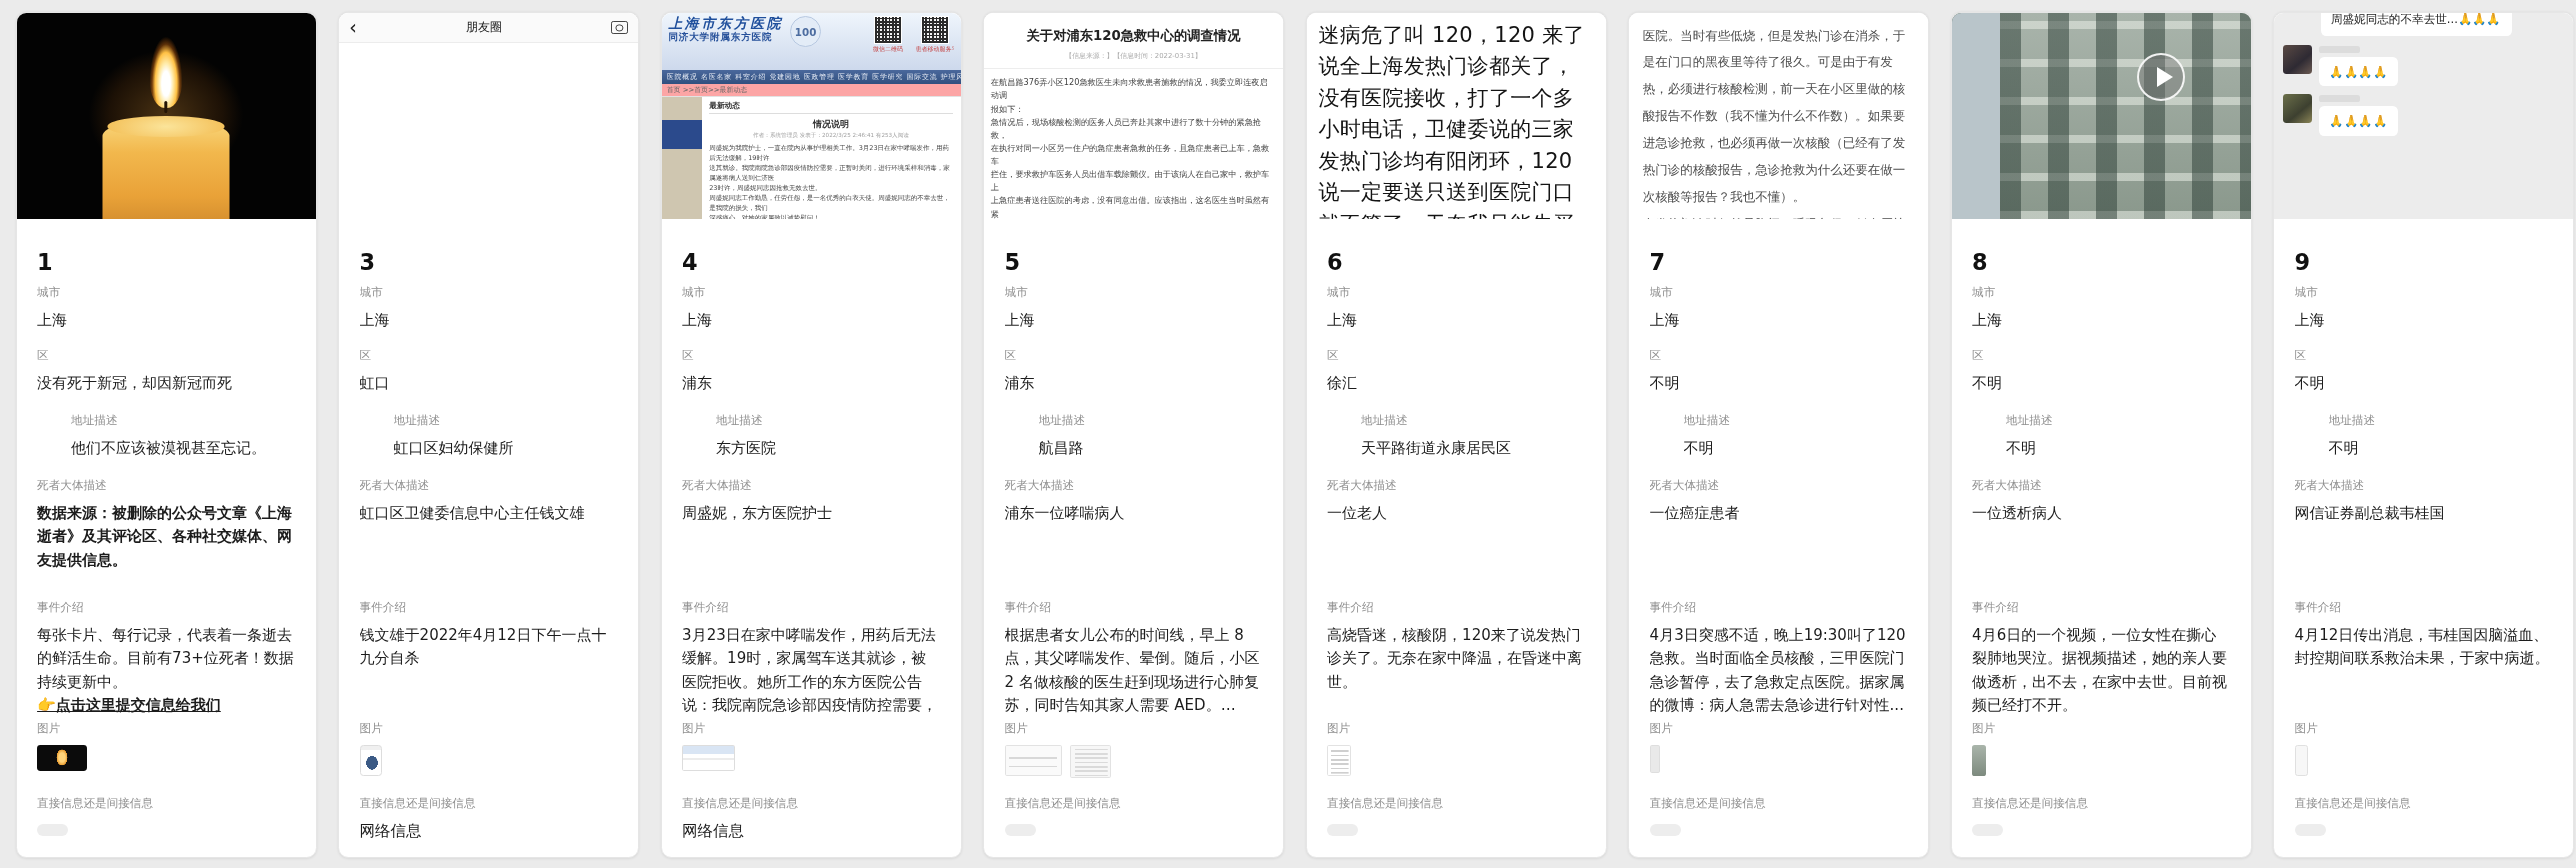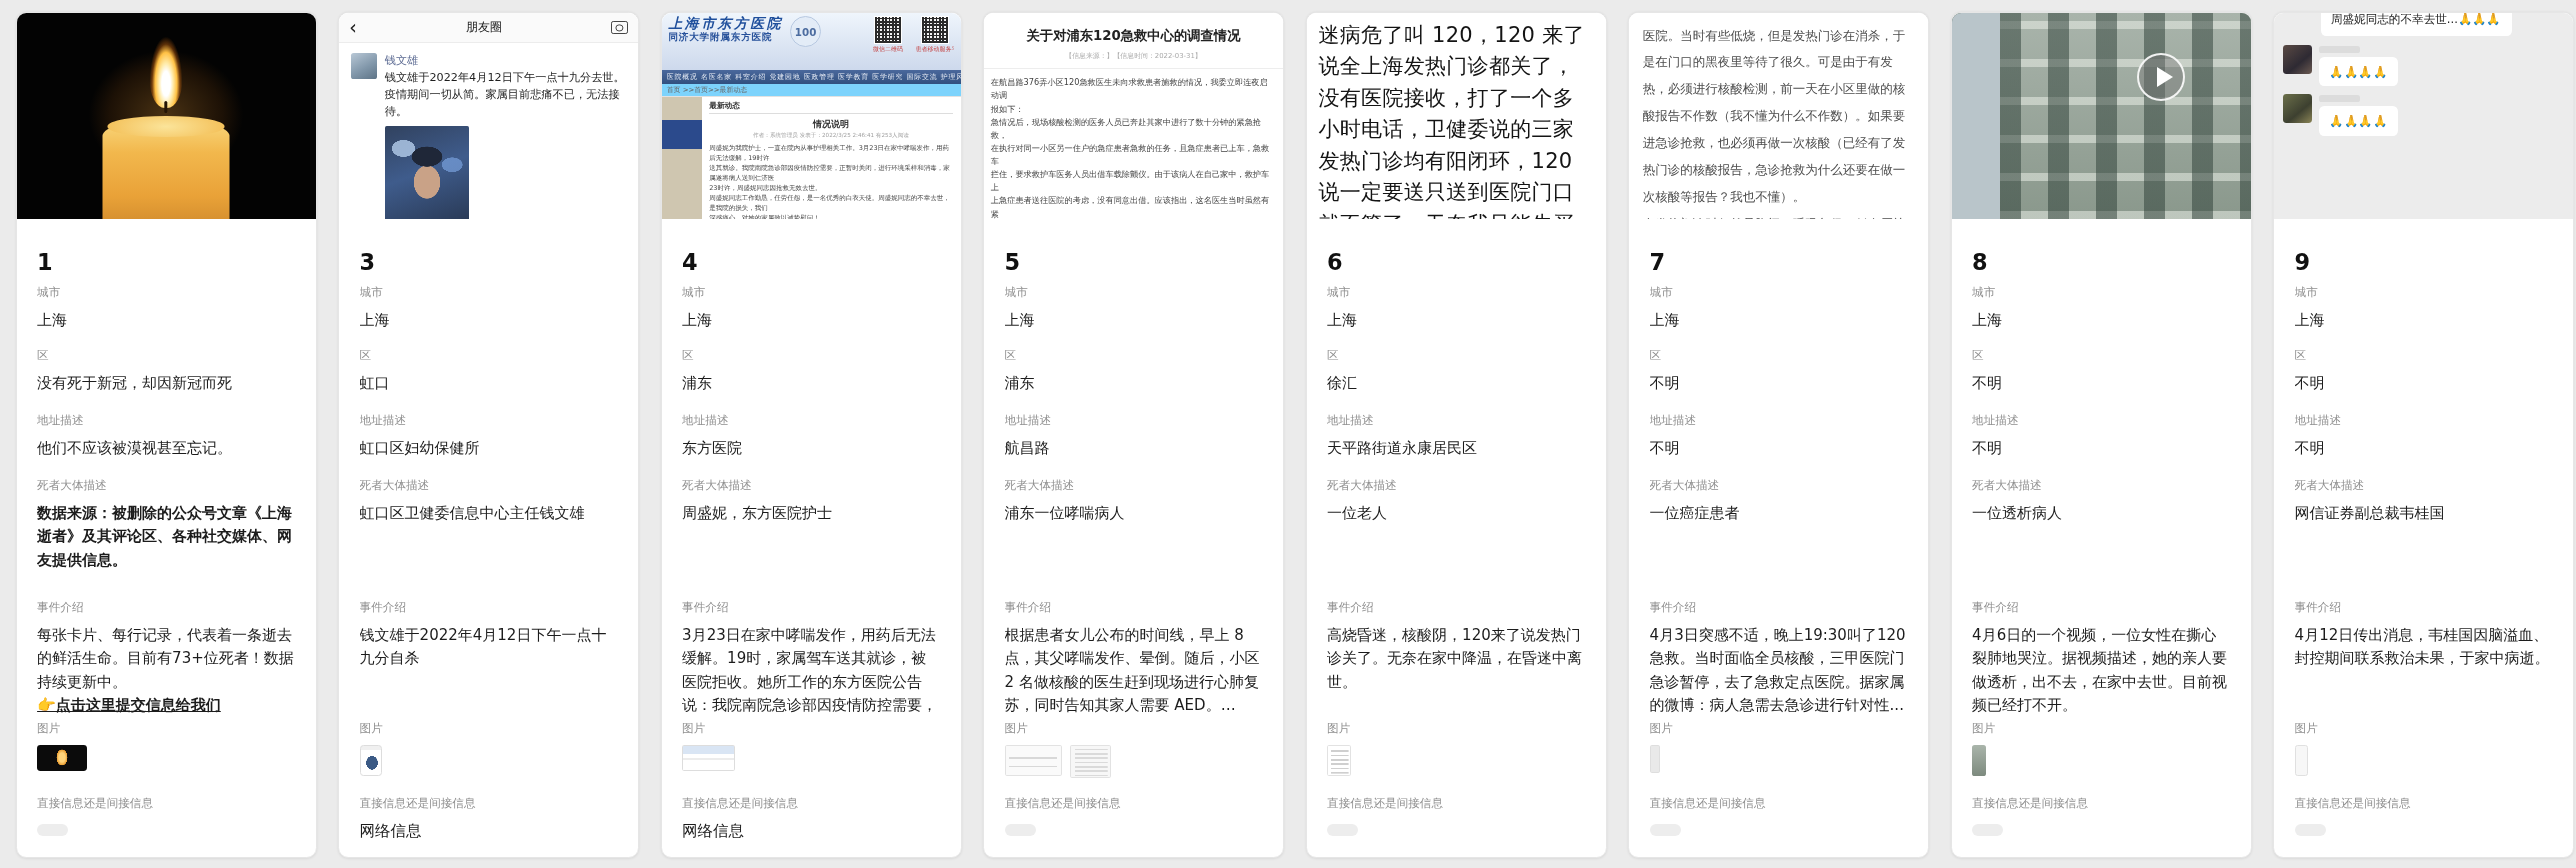--- a/index.html
+++ b/index.html
@@ -61,21 +61,21 @@
   .w-logo{line-height:1.15;}
   .w-logo-l1{font-size:13.8px;font-weight:700;color:#1f4f9c;letter-spacing:2.6px;font-style:italic;}
   .w-logo-l2{font-size:9.5px;font-weight:700;color:#27519a;letter-spacing:0.9px;}
   .w-badge{flex:none;width:29px;height:29px;border-radius:50%;background:#e3ecf7;border:1.7px solid #b7c8e0;color:#4d6da0;font-weight:700;font-size:10.3px;display:grid;place-items:center;}
   .w-qrs{margin-left:auto;display:flex;gap:8.6px;}
   .w-qr{width:38px;}
   .w-qr .sq{width:26px;height:26px;margin:0 auto;border:1.7px solid #fff;
     background-image:repeating-linear-gradient(0deg,#2a2a2a 0 1.7px,rgba(0,0,0,0) 1.7px 3.4px),repeating-linear-gradient(90deg,#2a2a2a 0 1.7px,#f2f2f2 1.7px 3.4px);}
   .w-qr .cap{font-size:6px;color:#c23c3c;text-align:center;margin-top:0.9px;white-space:nowrap;overflow:hidden;}
   .w-nav{height:14.6px;background:linear-gradient(180deg,#4a689c,#31507f);color:#e9eef7;font-size:6.9px;display:flex;align-items:center;padding:0 5.2px;white-space:nowrap;overflow:hidden;letter-spacing:0.9px;}
-  .w-crumb{height:12px;background:#7dd3fc;border-bottom:0.9px solid #e2e2e2;font-size:6.9px;color:#666;display:flex;align-items:center;padding:0 5.2px;}
+  .w-crumb{height:12px;background:#fca5a5;border-bottom:0.9px solid #e2e2e2;font-size:6.9px;color:#666;display:flex;align-items:center;padding:0 5.2px;}
   .w-main{display:flex;height:130px;}
   .w-side{flex:none;width:40px;background:#cfc6b0;}
   .w-side::after{content:'';display:block;height:29px;margin-top:22.4px;background:#2b4a8c;}
   .w-content{flex:1;background:#fff;padding:3.4px 7.7px 0 7.7px;min-width:0;}
   .w-sec{font-size:7.7px;font-weight:700;color:#333;border-bottom:0.9px solid #ddd;padding-bottom:2.6px;margin-bottom:3.4px;}
   .w-doctitle{text-align:center;font-size:9px;font-weight:700;color:#333;margin:2.6px 0 0.9px;}
   .w-docmeta{text-align:center;font-size:5.6px;color:#a0a0a0;margin-bottom:3.4px;}
   .w-doctext{font-size:6.5px;color:#454545;line-height:1.55;white-space:pre-line;}
 
   
@@ -115,21 +115,21 @@
   .c-row.alt .c-ava{background:linear-gradient(140deg,#6b6f4a,#3d4030 60%,#8a8456);}
   .c-name{height:6.9px;width:41px;background:#dcdcdc;border-radius:2.6px;margin:0.9px 0 4.3px;}
   .c-bubble{background:#fff;border-radius:5.2px;padding:7.7px 10.3px;font-size:11.6px;color:#222;width:fit-content;max-width:198px;}
 
   
   .card-body{flex:1;display:flex;flex-direction:column;padding:20.6px 20.6px 0 20.6px;box-sizing:border-box;min-height:0;}
   .num{height:45px;font-size:22.4px;font-weight:700;color:#111;display:flex;align-items:center;}
   .grp{overflow:hidden;}
   .g-city{height:63px;}
   .g-district{height:65px;}
-  .g-address{height:65px;}
+  .g-address{height:65px;margin-left:34px;}
   .g-deceased{height:122px;}
   .g-event{height:121px;}
   .g-image{height:75px;}
   .g-source{flex:1;font-family:Liberation Mono, monospace;}
   .lbl{font-size:11.6px;color:#8f8f8f;margin-bottom:9.5px;}
   .val{font-size:15px;color:#1c1c1c;line-height:1.55;}
   .val.bold{font-weight:700;}
   .event-link{font-weight:700;text-decoration:underline;cursor:pointer;}
   .thumbs{display:flex;gap:8.6px;align-items:flex-start;}
   .pill{width:31px;height:11.2px;border-radius:6px;background:#ededed;margin-top:13.8px;}
@@ -215,28 +215,20 @@
   </article>
     <article class="card">
     <div class="card-header">
 
       <div class="hv hv-moments">
         <div class="m-nav">
           <span class="m-back">‹</span>
           <span class="m-title">朋友圈</span>
           <span class="m-cam"></span>
         </div>
-        <div class="m-post">
-          <div class="m-ava"></div>
-          <div class="m-right">
-            <div class="m-name">钱文雄</div>
-            <div class="m-text">钱文雄于2022年4月12日下午一点十九分去世。疫情期间一切从简。家属目前悲痛不已，无法接待。</div>
-            <div class="m-photo"></div>
-          </div>
-        </div>
       </div>
 
     </div>
 
     <div class="card-body">
       <div class="num">3</div>
 
       <div class="grp g-city">
         <div class="lbl">城市</div>
         <div class="val">上海</div>

